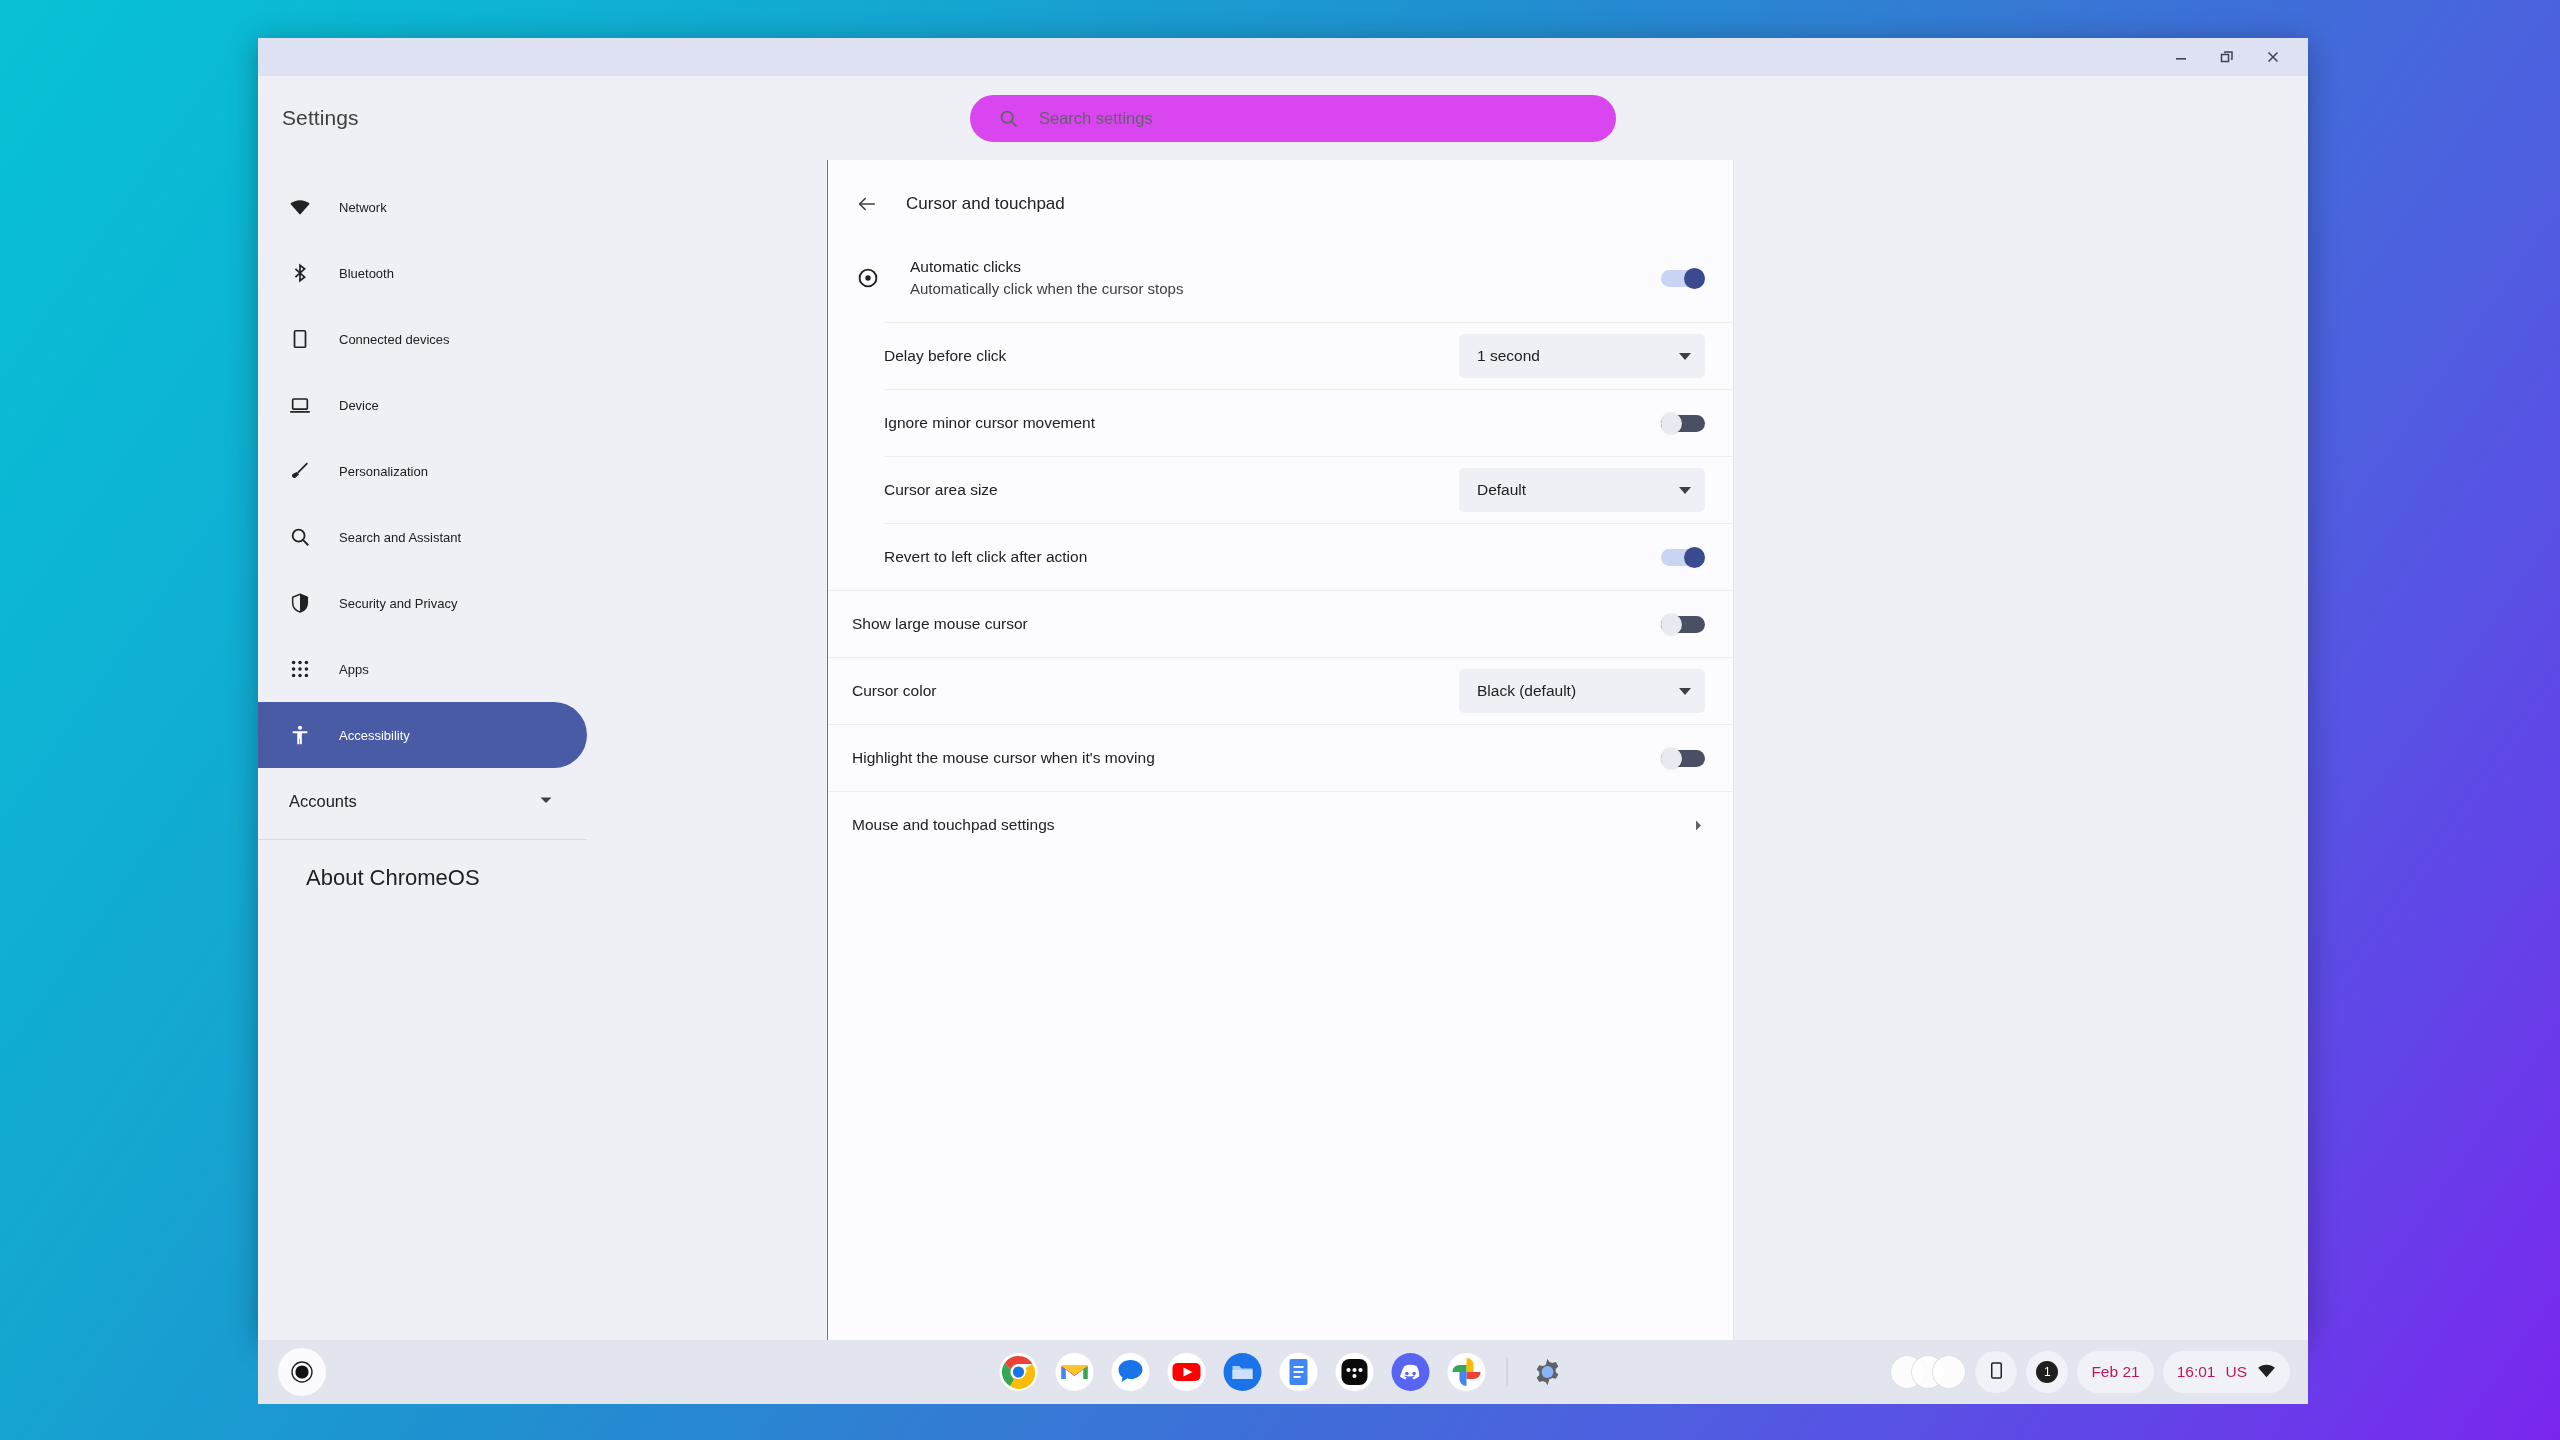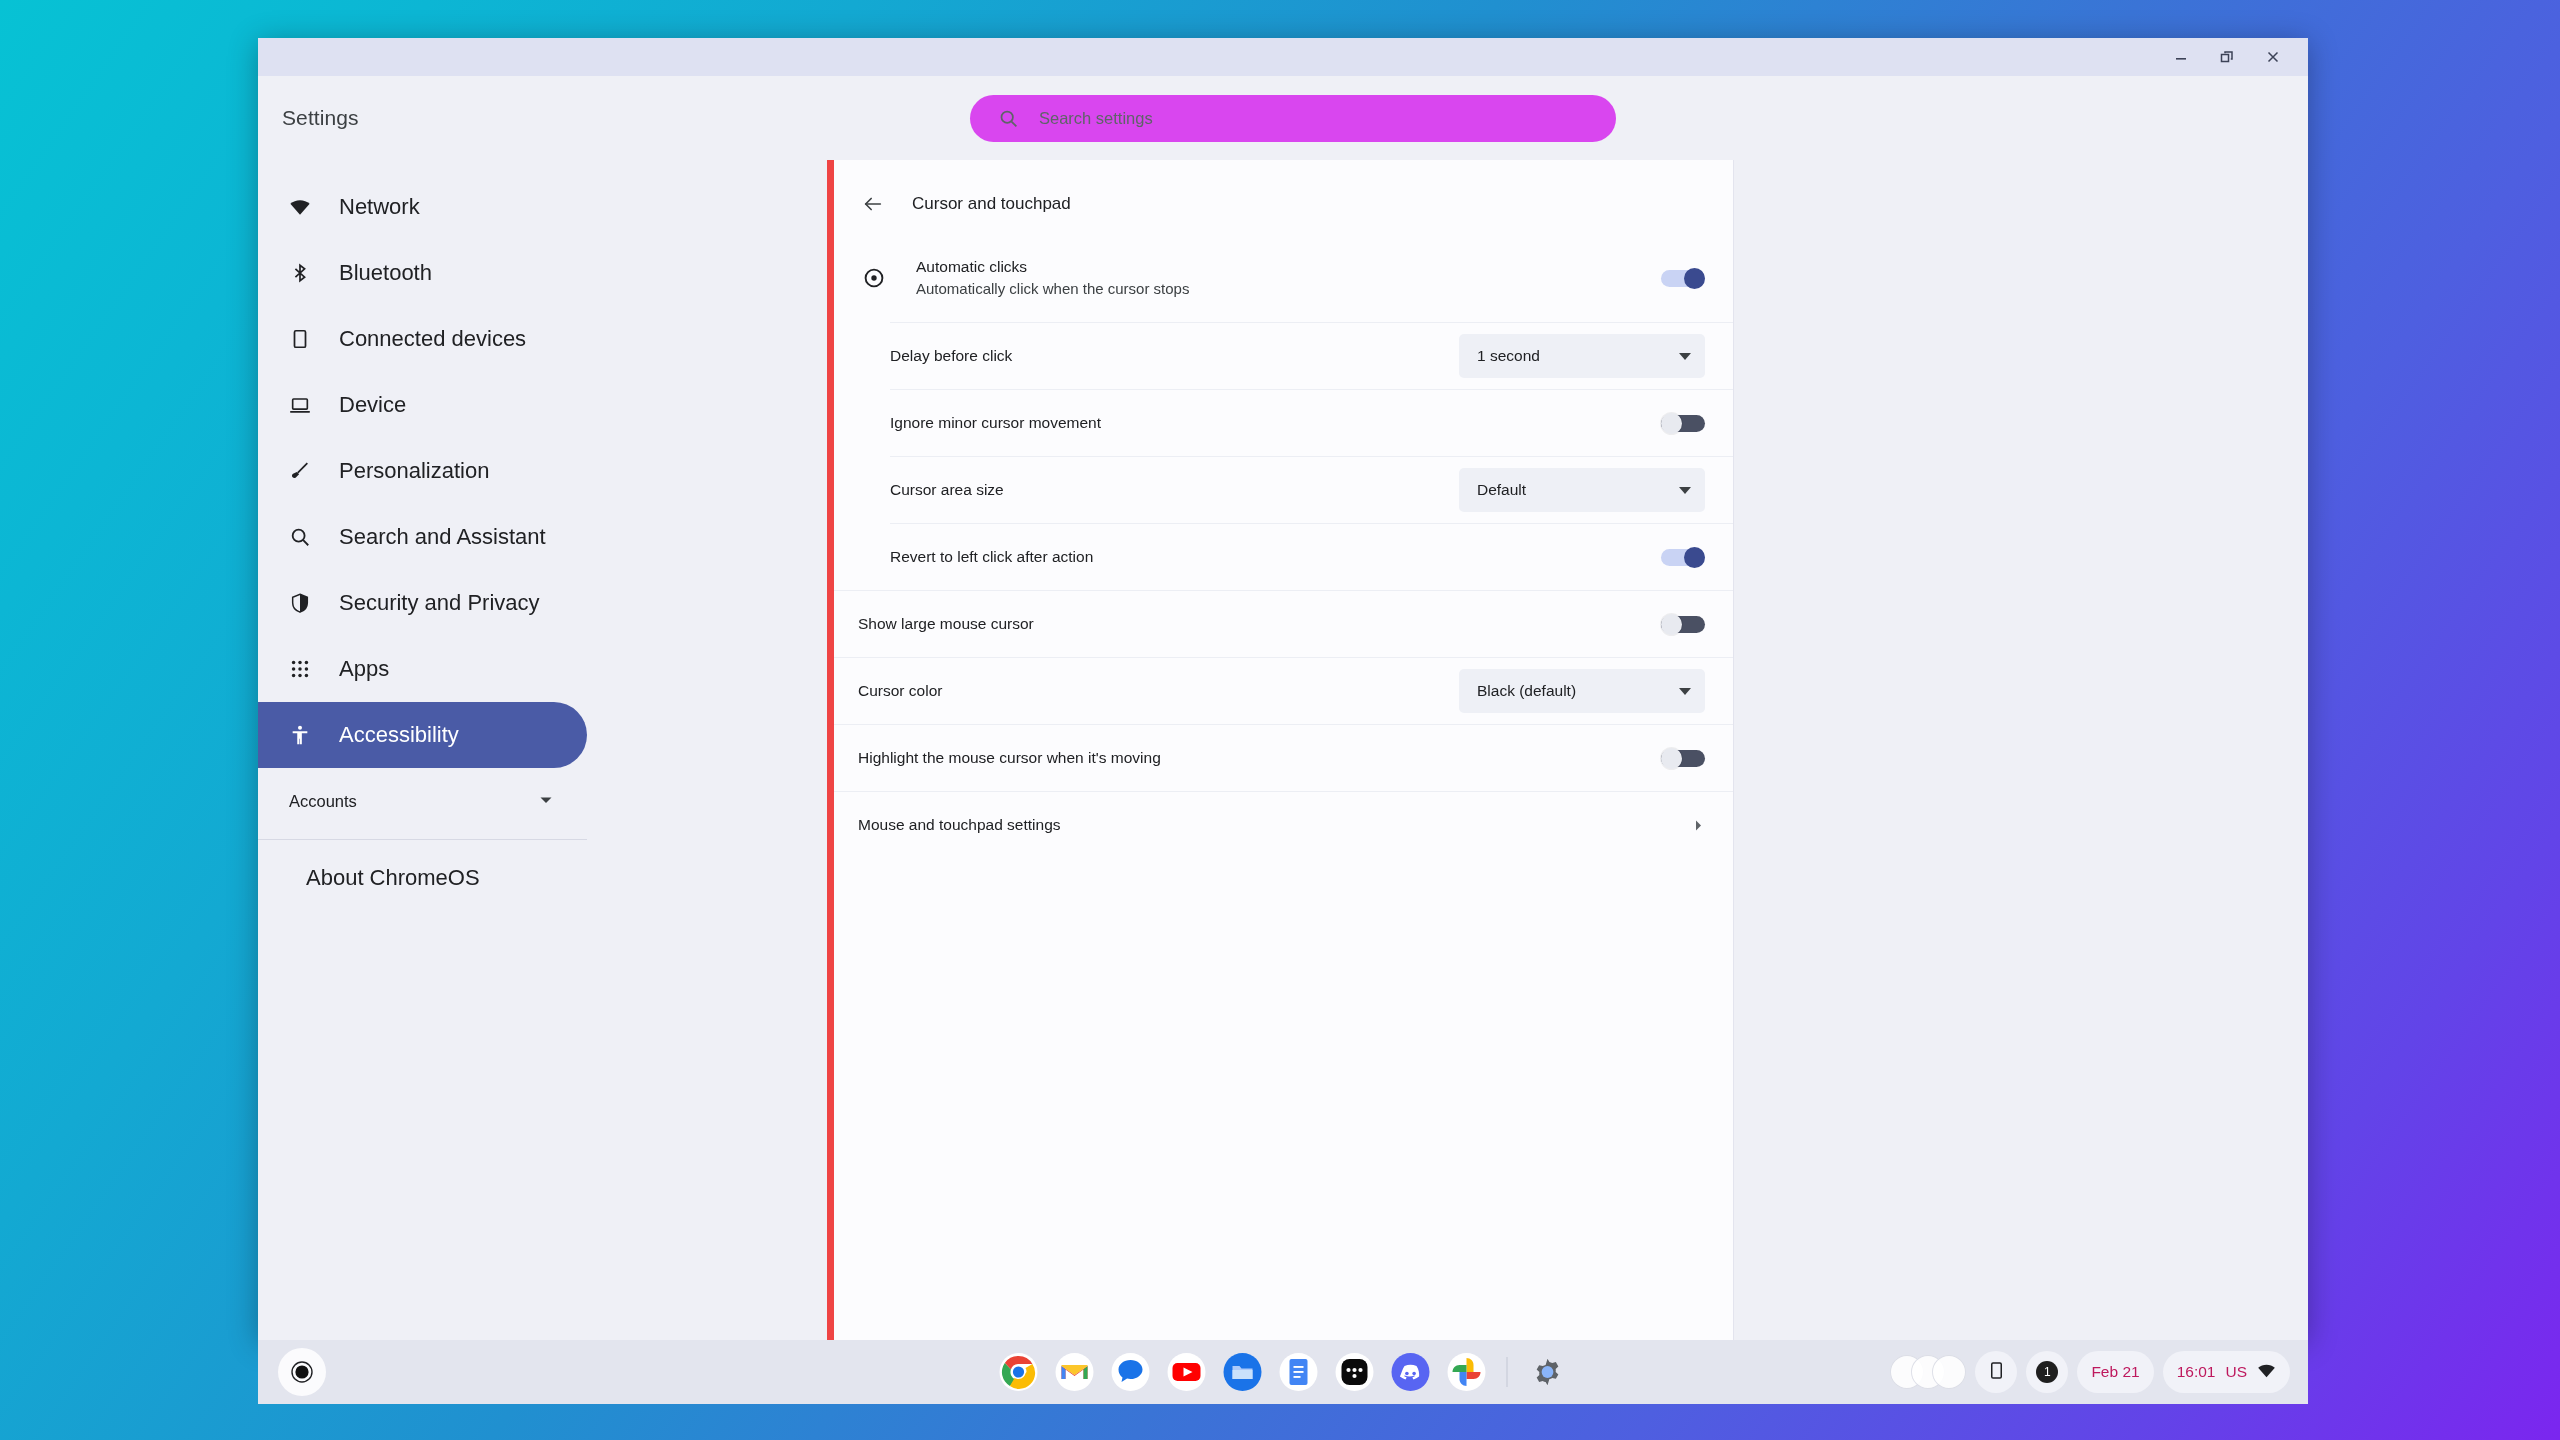--- a/index.html
+++ b/index.html
@@ -76,21 +76,21 @@
   #nav {
     width: 569px; flex: 0 0 569px;
     background: #eff0f6;
     padding-top: 14px;
     position: relative;
   }
   .nav-item {
     height: 66px;
     display: flex; align-items: center;
     padding-left: 31px; gap: 28px;
-    color: #202124; font-size: 22px;
+    color: #202124; font-size: 13px;
     border-radius: 0 33px 33px 0;
     margin-right: 240px;
     cursor: pointer;
   }
   .nav-item .nicon {
     width: 22px; height: 22px; flex: 0 0 22px;
     display:flex; align-items:center; justify-content:center;
     color: #202124;
   }
   .nav-item.selected {
@@ -118,21 +118,21 @@
   
   #content {
     flex: 1 1 auto;
     background: #eff0f6;
     position: relative;
   }
   #content-card {
     position: absolute;
     left: 0; top: 0; width: 907px; bottom: 0;
     background: #fcfcfe;
-    border-left: 7px solid #ef4444;
+    border-left: 1px solid #ef4444;
     border-right: 1px solid #e3e4ee;
   }
   #page-head {
     height: 60px; display:flex; align-items:center;
     padding-left: 28px; gap: 28px;
     margin-top: 14px;
   }
   #back-arrow { color:#3c4043; display:flex; cursor:pointer; }
   #page-title { font-size: 17px; color: #202124; }
 

